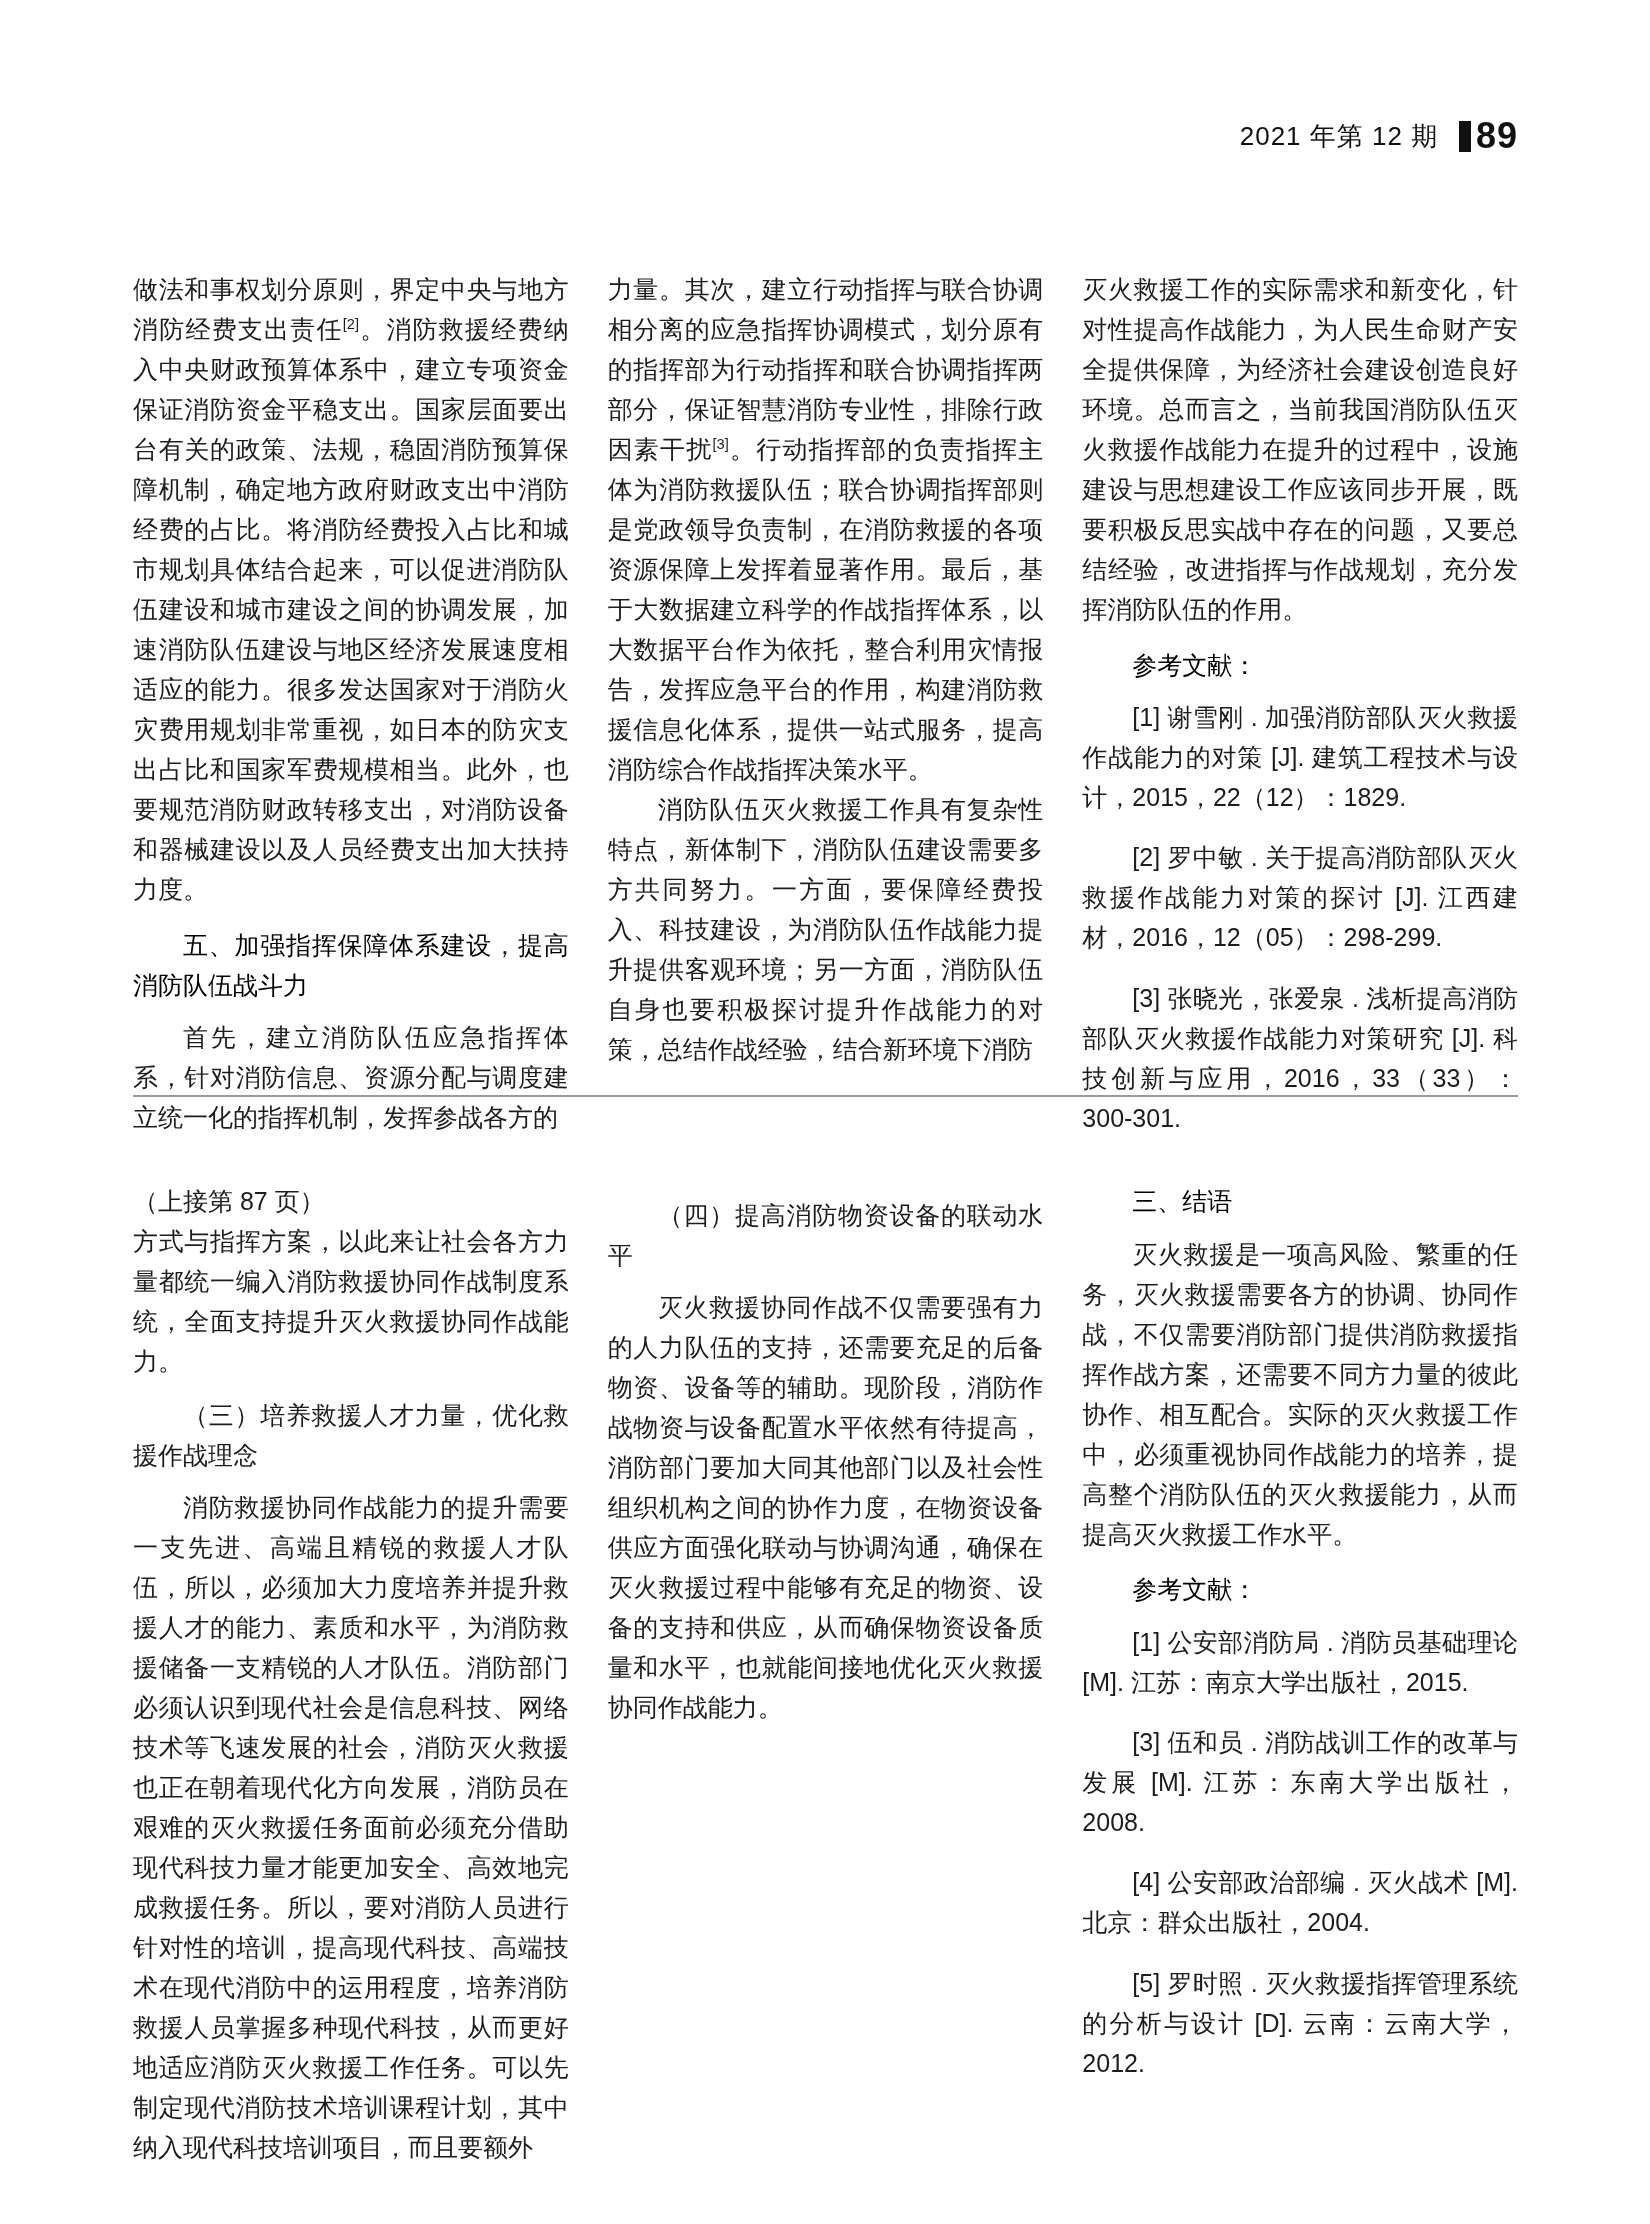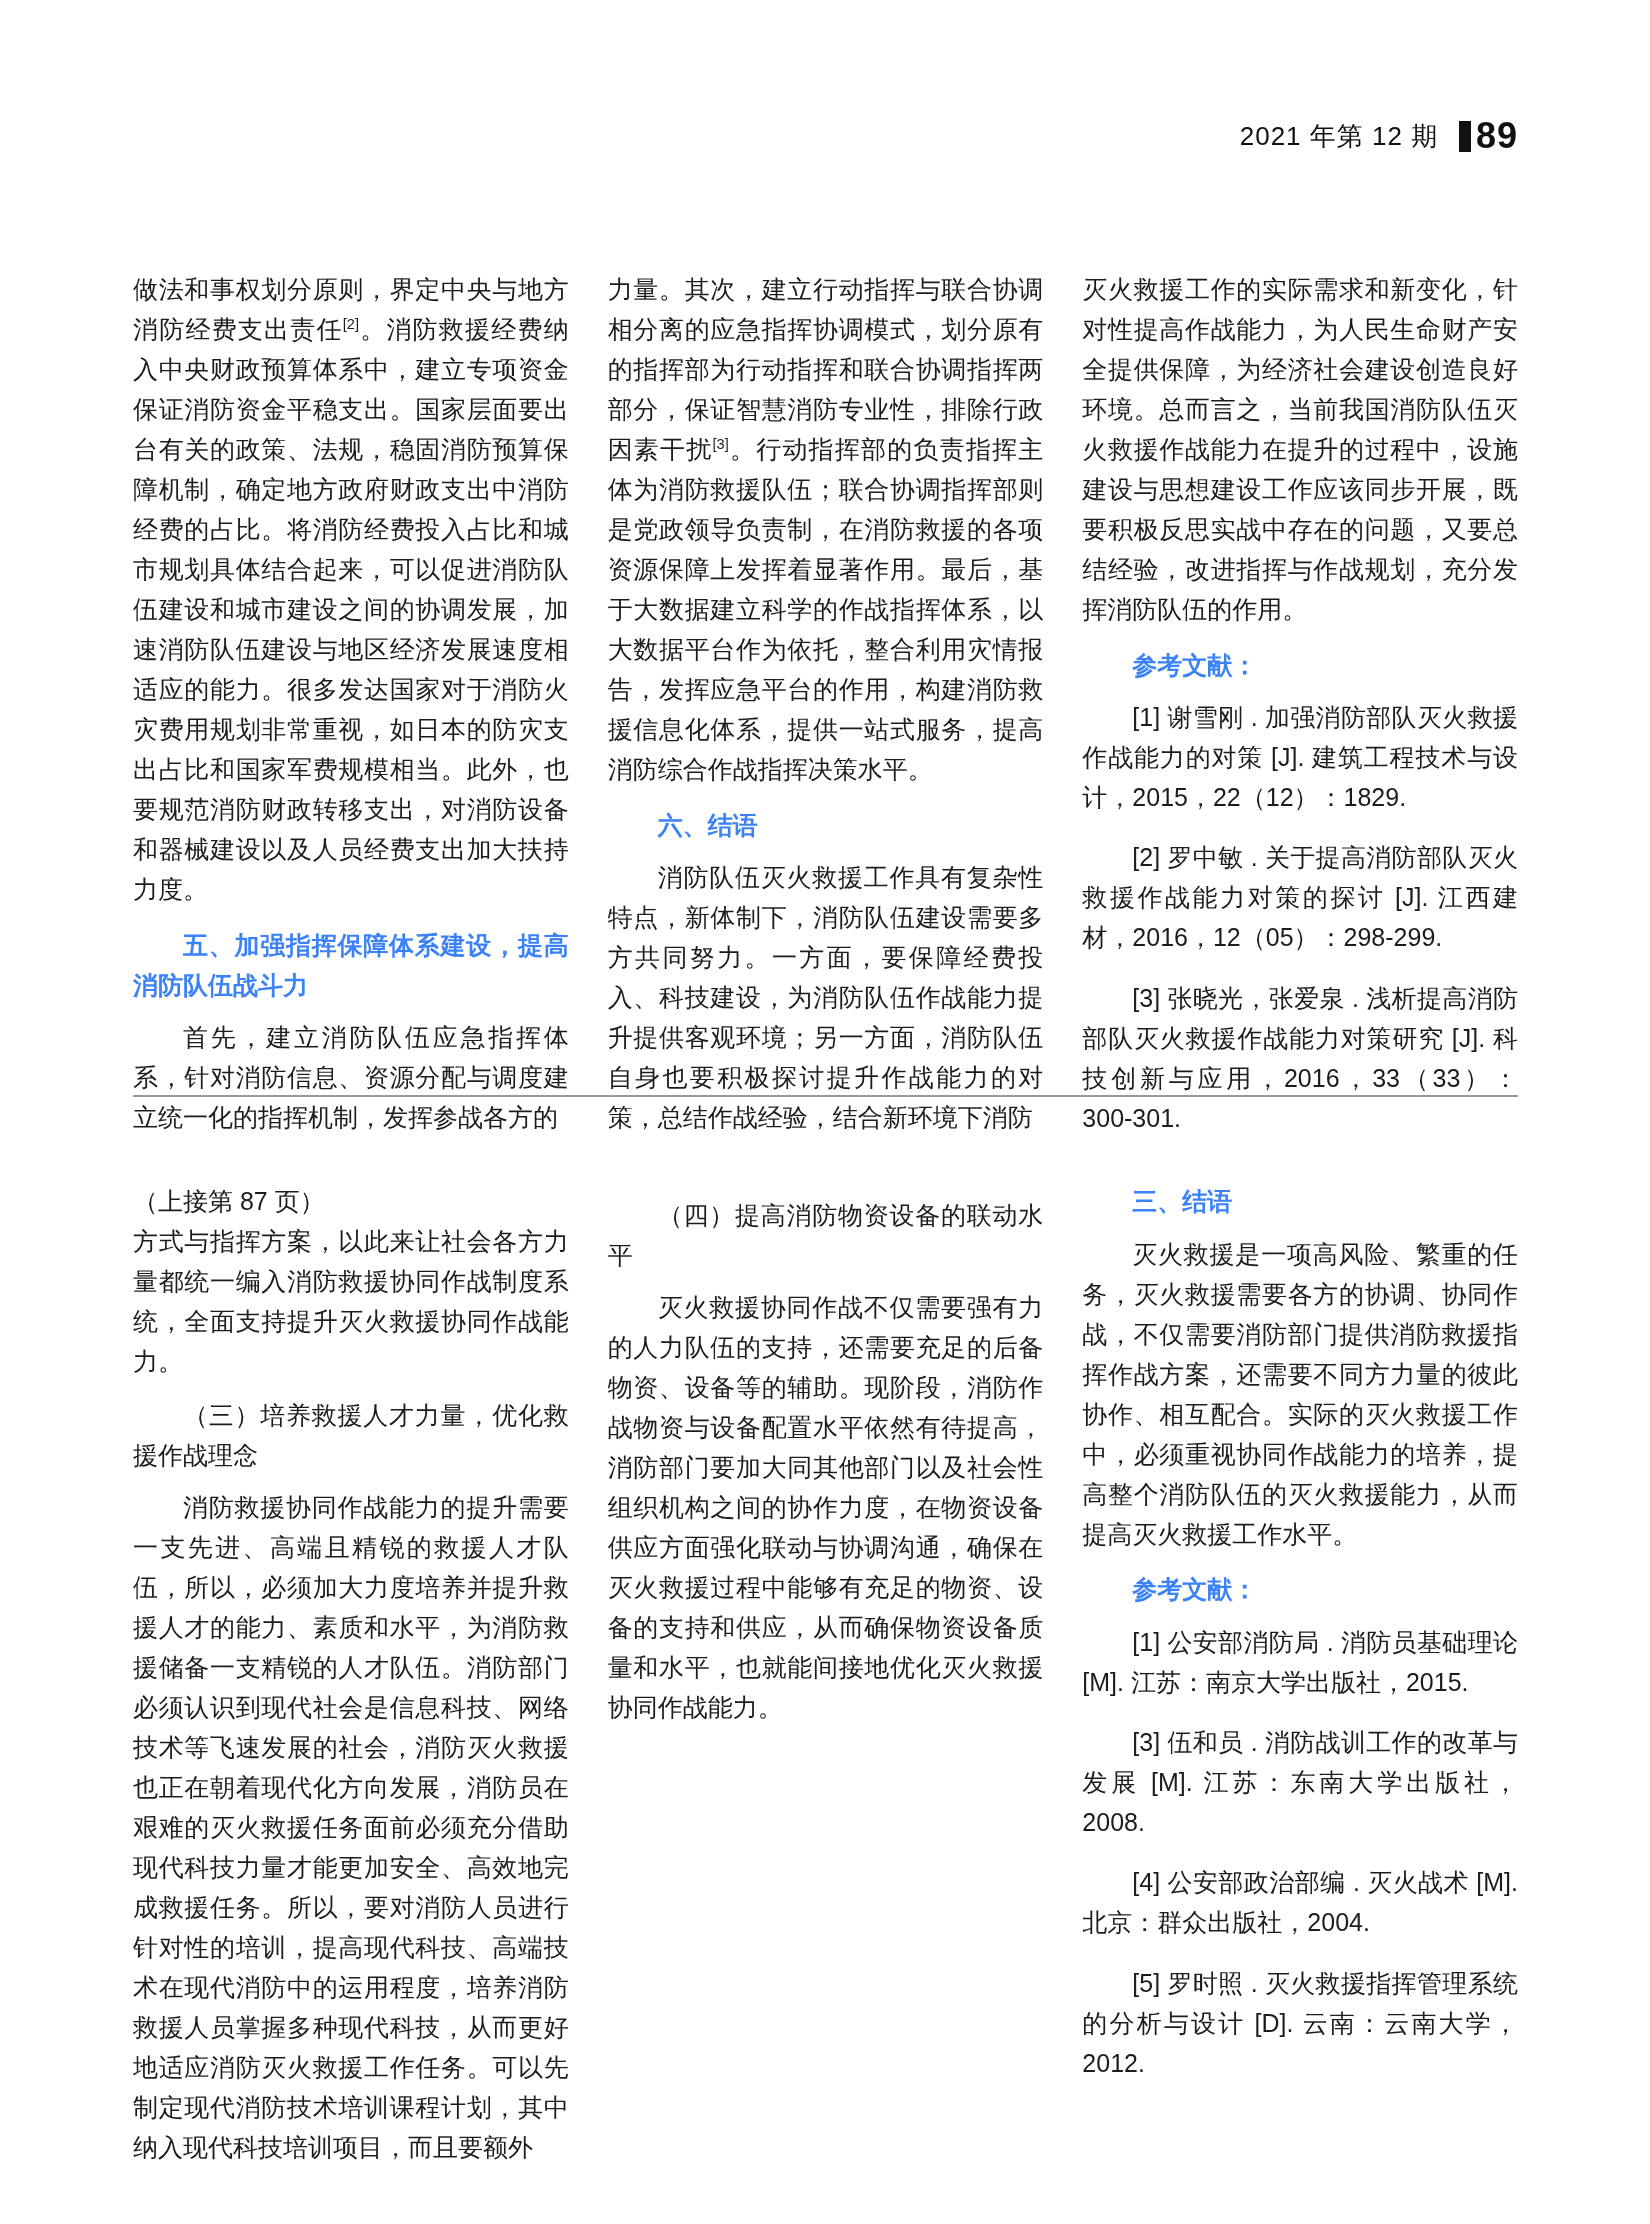--- a/index.html
+++ b/index.html
@@ -55,22 +55,22 @@
     margin:0;
     font-size:25px;
     line-height:40px;
     text-align:justify;
     text-justify:inter-ideograph;
   }
   .col p.indent{text-indent:2em;}
   .col p.noindent{text-indent:0;}
   sup{font-size:14.6px;vertical-align:super;line-height:0;}
   .heading{
-    color:#3b82f6;
-    font-weight:bold;
+    color:#000000;
+    font-weight:normal;
     text-indent:2em;
     margin:15.5px 0 12.6px !important;
   }
   .heading.first{margin-top:0 !important;}
   .subheading{
     text-indent:2em;
     margin:13.6px 0 12.6px !important;
   }
   .ref{margin:0 0 20.4px !important;text-indent:2em;}
   .continued-note{text-indent:0;}
@@ -89,21 +89,20 @@
   <div class="section top">
 
     <div class="col">
       <p class="noindent"><span>做法和事权划分原则，界定中央与地方消防经费支出责任</span><sup>[2]</sup><span>。消防救援经费纳入中央财政预算体系中，建立专项资金保证消防资金平稳支出。国家层面要出台有关的政策、法规，稳固消防预算保障机制，确定地方政府财政支出中消防经费的占比。将消防经费投入占比和城市规划具体结合起来，可以促进消防队伍建设和城市建设之间的协调发展，加速消防队伍建设与地区经济发展速度相适应的能力。很多发达国家对于消防火灾费用规划非常重视，如日本的防灾支出占比和国家军费规模相当。此外，也要规范消防财政转移支出，对消防设备和器械建设以及人员经费支出加大扶持力度。</span></p>
       <p class="heading">五、加强指挥保障体系建设，提高消防队伍战斗力</p>
       <p class="indent">首先，建立消防队伍应急指挥体系，针对消防信息、资源分配与调度建立统一化的指挥机制，发挥参战各方的</p>
     </div>
 
     <div class="col">
       <p class="noindent"><span>力量。其次，建立行动指挥与联合协调相分离的应急指挥协调模式，划分原有的指挥部为行动指挥和联合协调指挥两部分，保证智慧消防专业性，排除行政因素干扰</span><sup>[3]</sup><span>。行动指挥部的负责指挥主体为消防救援队伍；联合协调指挥部则是党政领导负责制，在消防救援的各项资源保障上发挥着显著作用。最后，基于大数据建立科学的作战指挥体系，以大数据平台作为依托，整合利用灾情报告，发挥应急平台的作用，构建消防救援信息化体系，提供一站式服务，提高消防综合作战指挥决策水平。</span></p>
-      <p class="heading">六、结语</p>
       <p class="indent">消防队伍灭火救援工作具有复杂性特点，新体制下，消防队伍建设需要多方共同努力。一方面，要保障经费投入、科技建设，为消防队伍作战能力提升提供客观环境；另一方面，消防队伍自身也要积极探讨提升作战能力的对策，总结作战经验，结合新环境下消防</p>
     </div>
 
     <div class="col">
       <p class="noindent">灭火救援工作的实际需求和新变化，针对性提高作战能力，为人民生命财产安全提供保障，为经济社会建设创造良好环境。总而言之，当前我国消防队伍灭火救援作战能力在提升的过程中，设施建设与思想建设工作应该同步开展，既要积极反思实战中存在的问题，又要总结经验，改进指挥与作战规划，充分发挥消防队伍的作用。</p>
       <p class="heading">参考文献：</p>
       <p class="ref">[1] 谢雪刚 . 加强消防部队灭火救援作战能力的对策 [J]. 建筑工程技术与设计，2015，22（12）：1829.</p>
       <p class="ref">[2] 罗中敏 . 关于提高消防部队灭火救援作战能力对策的探讨 [J]. 江西建材，2016，12（05）：298-299.</p>
       <p class="ref">[3] 张晓光，张爱泉 . 浅析提高消防部队灭火救援作战能力对策研究 [J]. 科技创新与应用，2016，33（33）：300-301.</p>
     </div>

